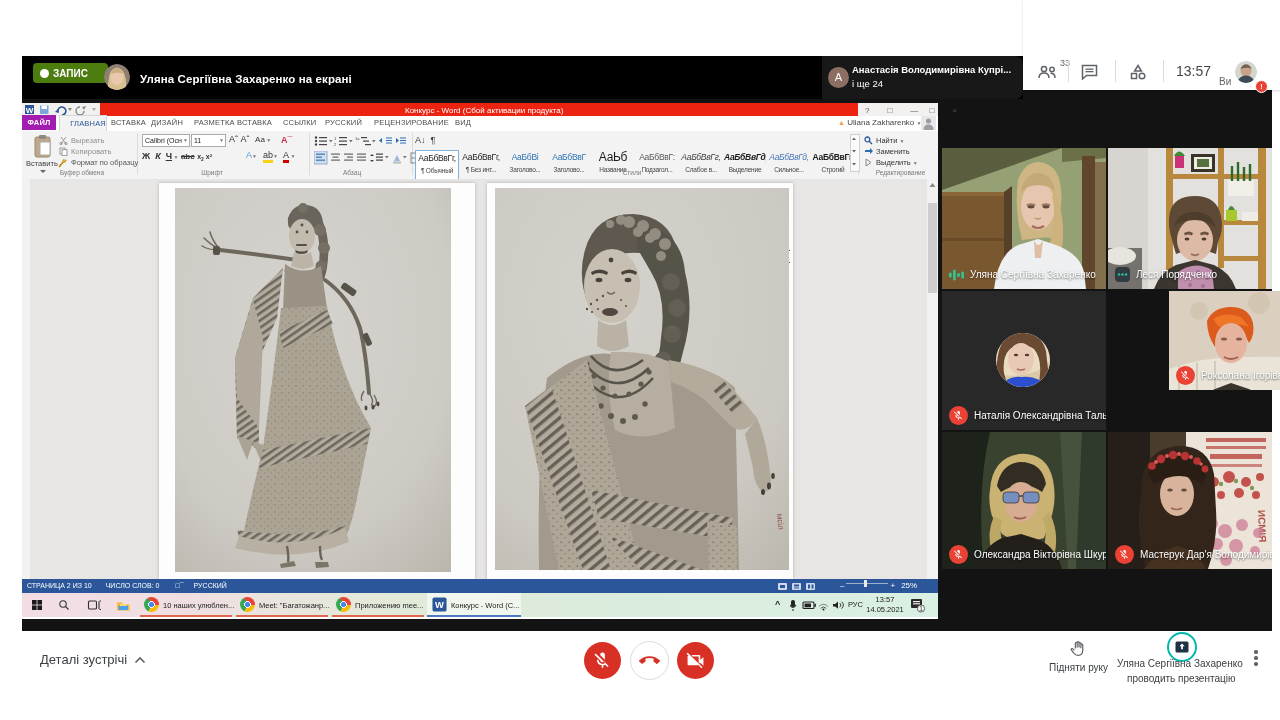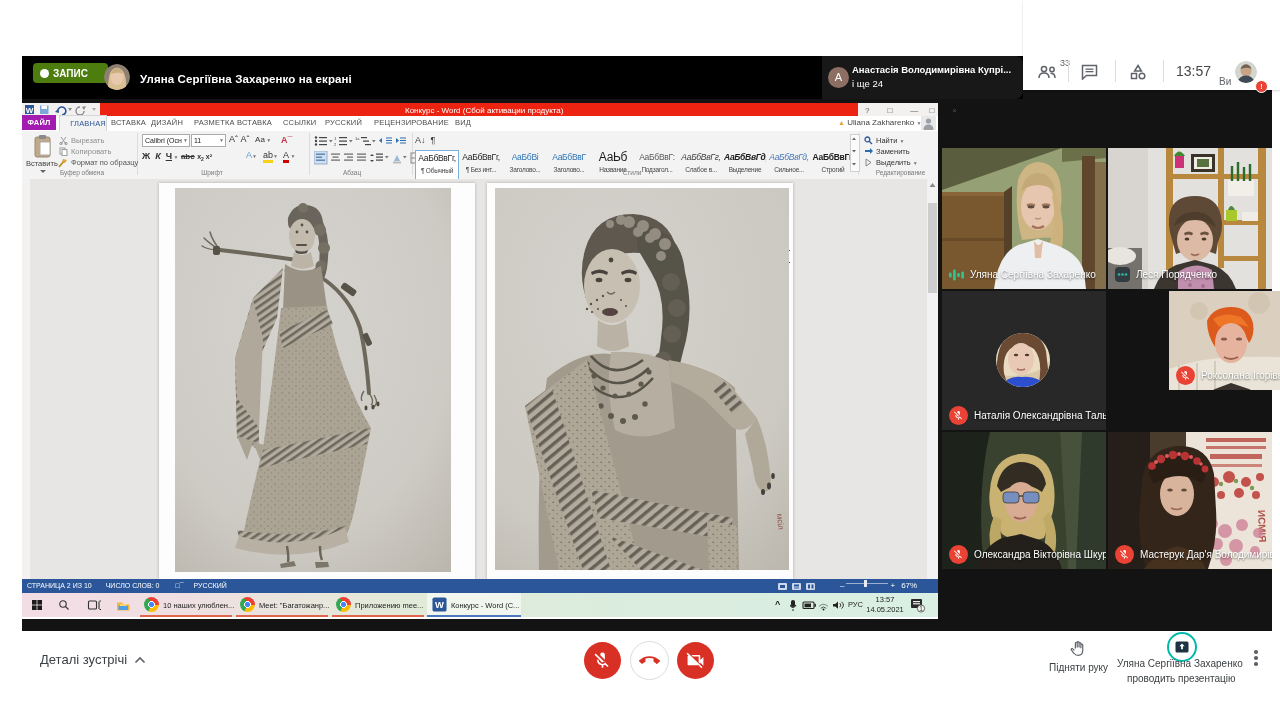--- a/index.html
+++ b/index.html
@@ -285,21 +285,21 @@
         <rect x="28" y="1" width="9" height="7" rx="1"></rect>
       </g>
   <g fill="#2b579a">
         <rect x="2" y="3" width="5" height="3"></rect>
         <rect x="16" y="2.5" width="5" height="2"></rect>
         <rect x="16" y="5.5" width="5" height="1"></rect>
         <rect x="30" y="2.5" width="2" height="4"></rect>
         <rect x="33.5" y="2.5" width="2" height="4"></rect>
       </g>
  </svg>
- <div class="abs" style="left:818px;top:476px;width:98px;height:14px;color:#fff;font-size:8px;line-height:14px;">–<span style="display:inline-block;width:42px;height:1px;background:#9ab0cf;vertical-align:4px;margin:0 2px;"><span style="display:block;width:2.5px;height:7px;background:#e8ecf2;margin-left:18px;margin-top:-3px;"></span></span>+<span style="margin-left:6px;">67%</span></div>
+ <div class="abs" style="left:818px;top:476px;width:98px;height:14px;color:#fff;font-size:8px;line-height:14px;">–<span style="display:inline-block;width:42px;height:1px;background:#9ab0cf;vertical-align:4px;margin:0 2px;"><span style="display:block;width:2.5px;height:7px;background:#e8ecf2;margin-left:18px;margin-top:-3px;"></span></span>+<span style="margin-left:6px;">25%</span></div>
 
  <div class="abs" style="left:0;top:490px;width:916px;height:24px;background:linear-gradient(90deg,#f3dde5 0%,#efdfe2 18%,#e3ead9 40%,#daecdd 65%,#daf0e4 100%);"></div>
  <svg class="abs" style="left:10px;top:496px;" width="110" height="13" viewBox="0 0 110 13">
   <g fill="#1a1a1a">
         <rect x="0" y="1" width="4.6" height="4.6"></rect>
         <rect x="5.4" y="1" width="4.6" height="4.6"></rect>
         <rect x="0" y="6.4" width="4.6" height="4.6"></rect>
         <rect x="5.4" y="6.4" width="4.6" height="4.6"></rect>
       </g>
   <g stroke="#333" fill="none" stroke-width="1.1">

